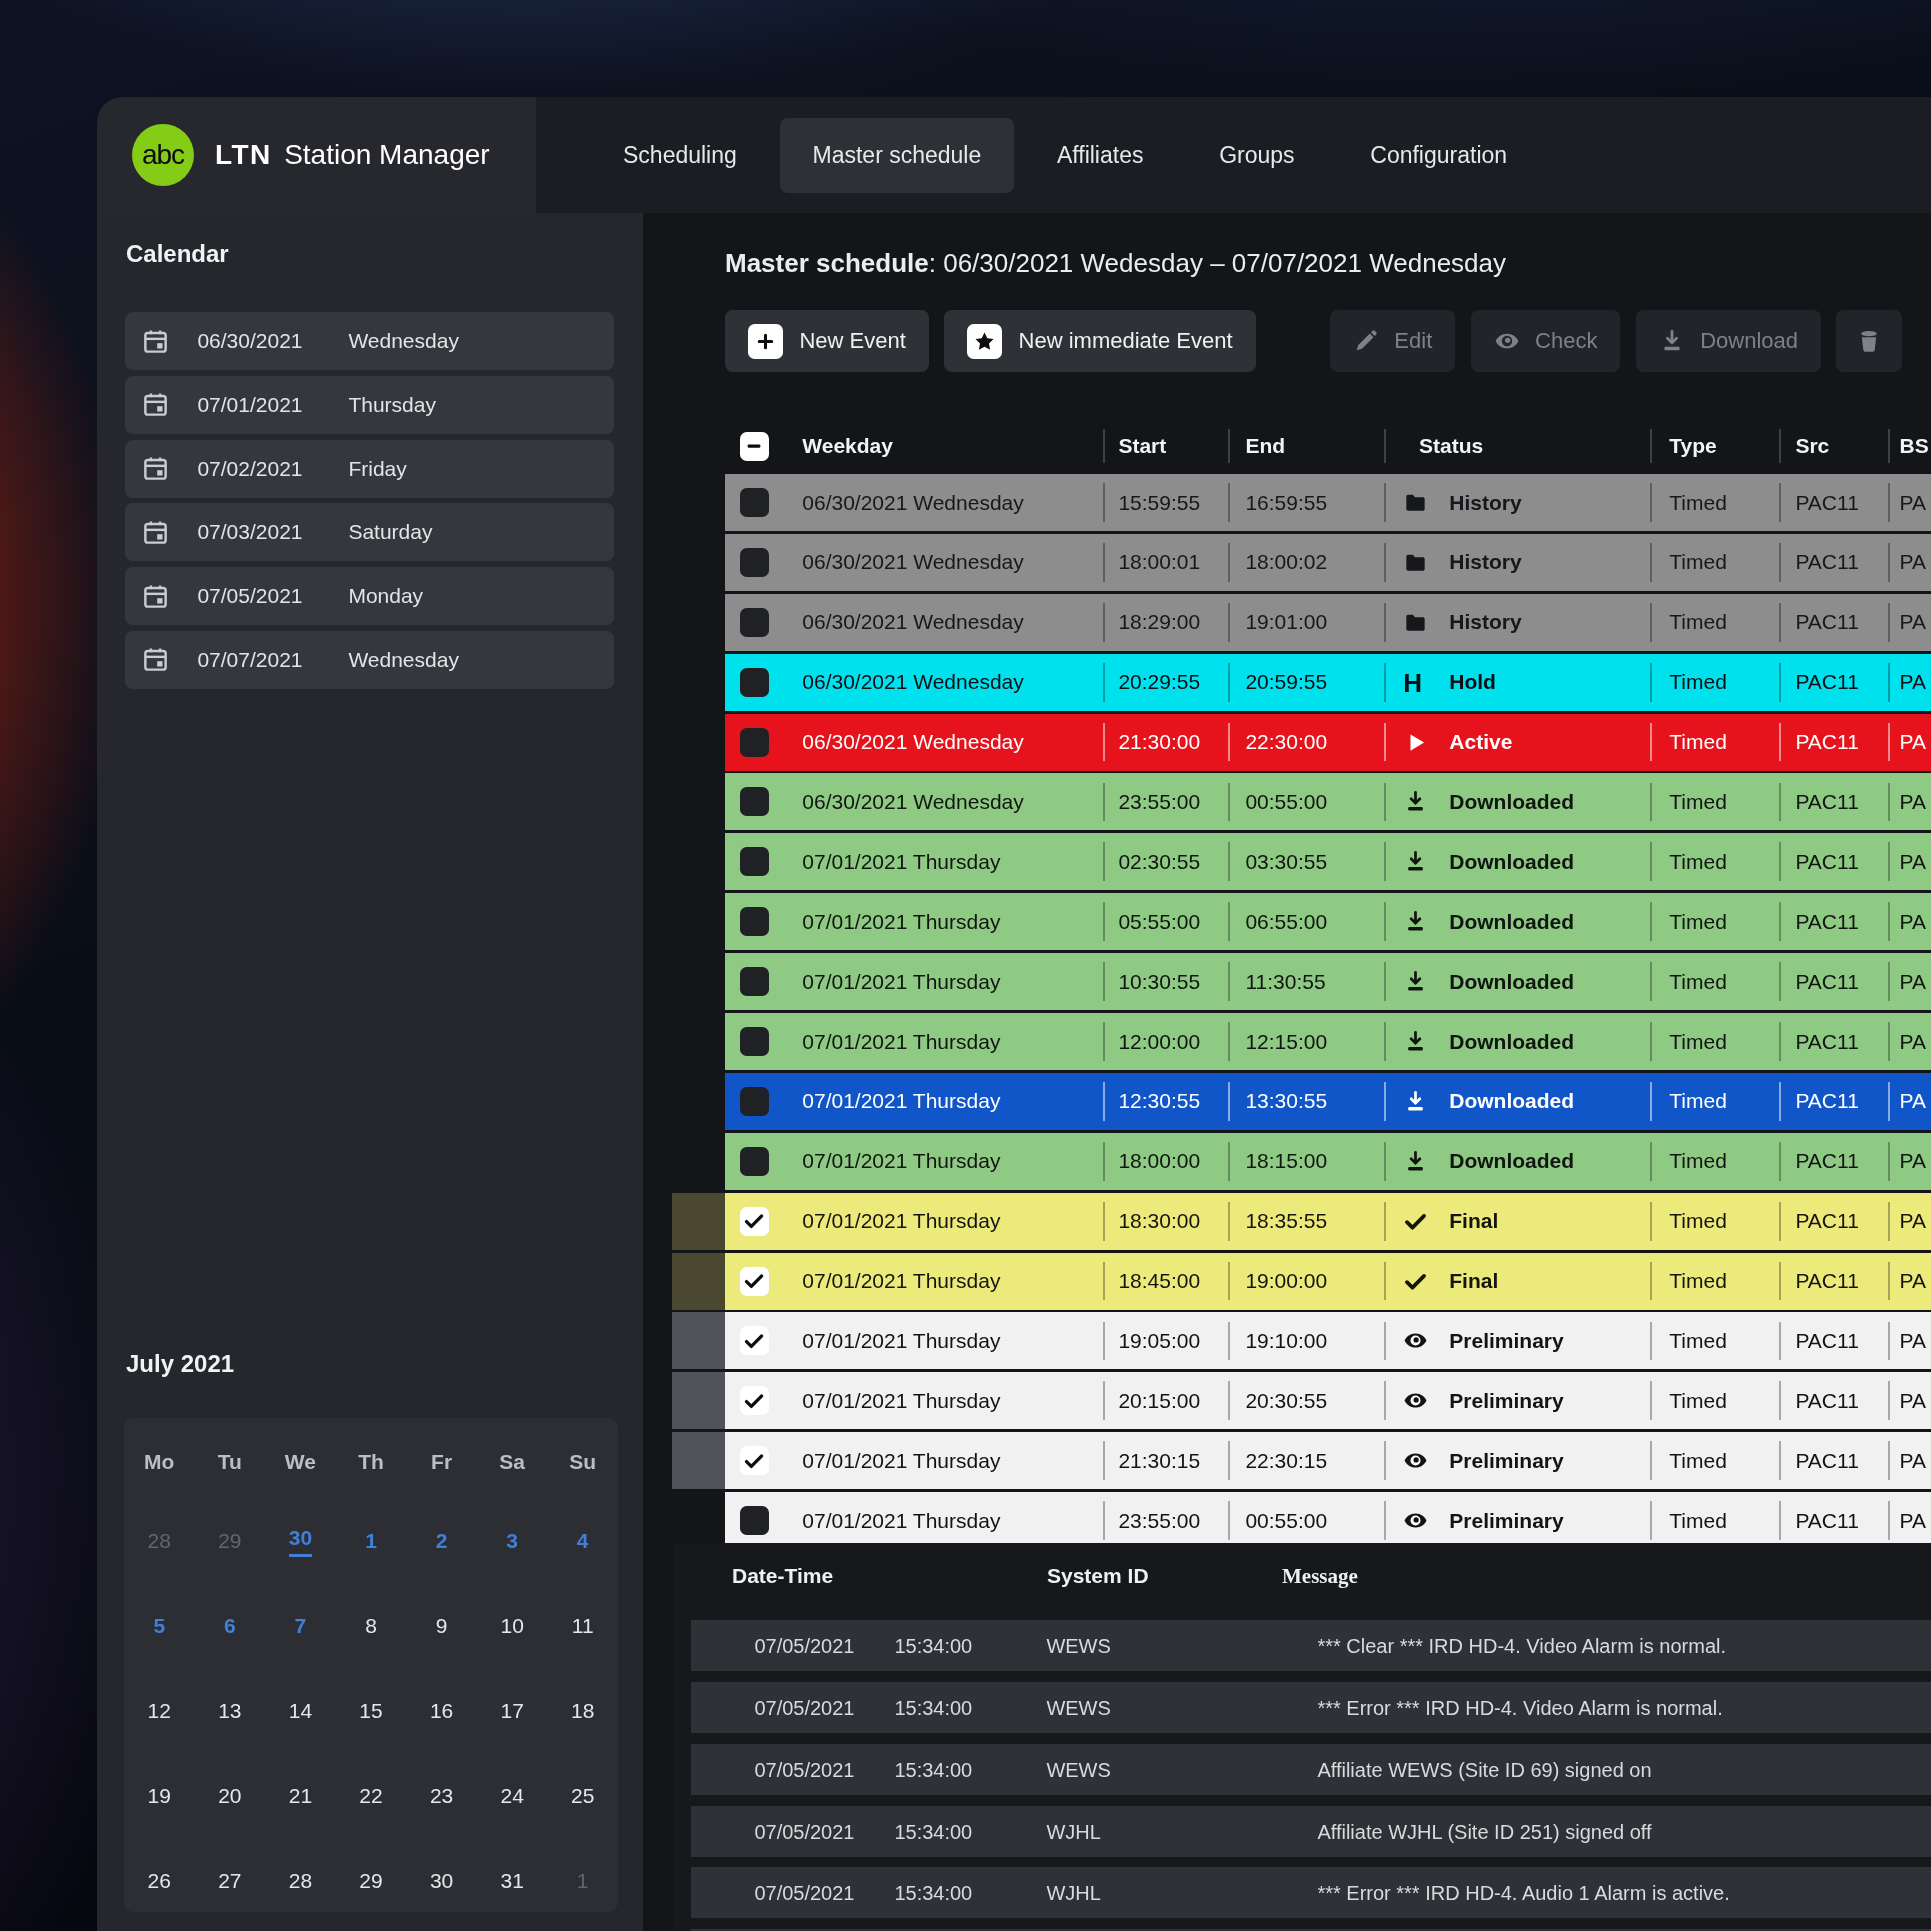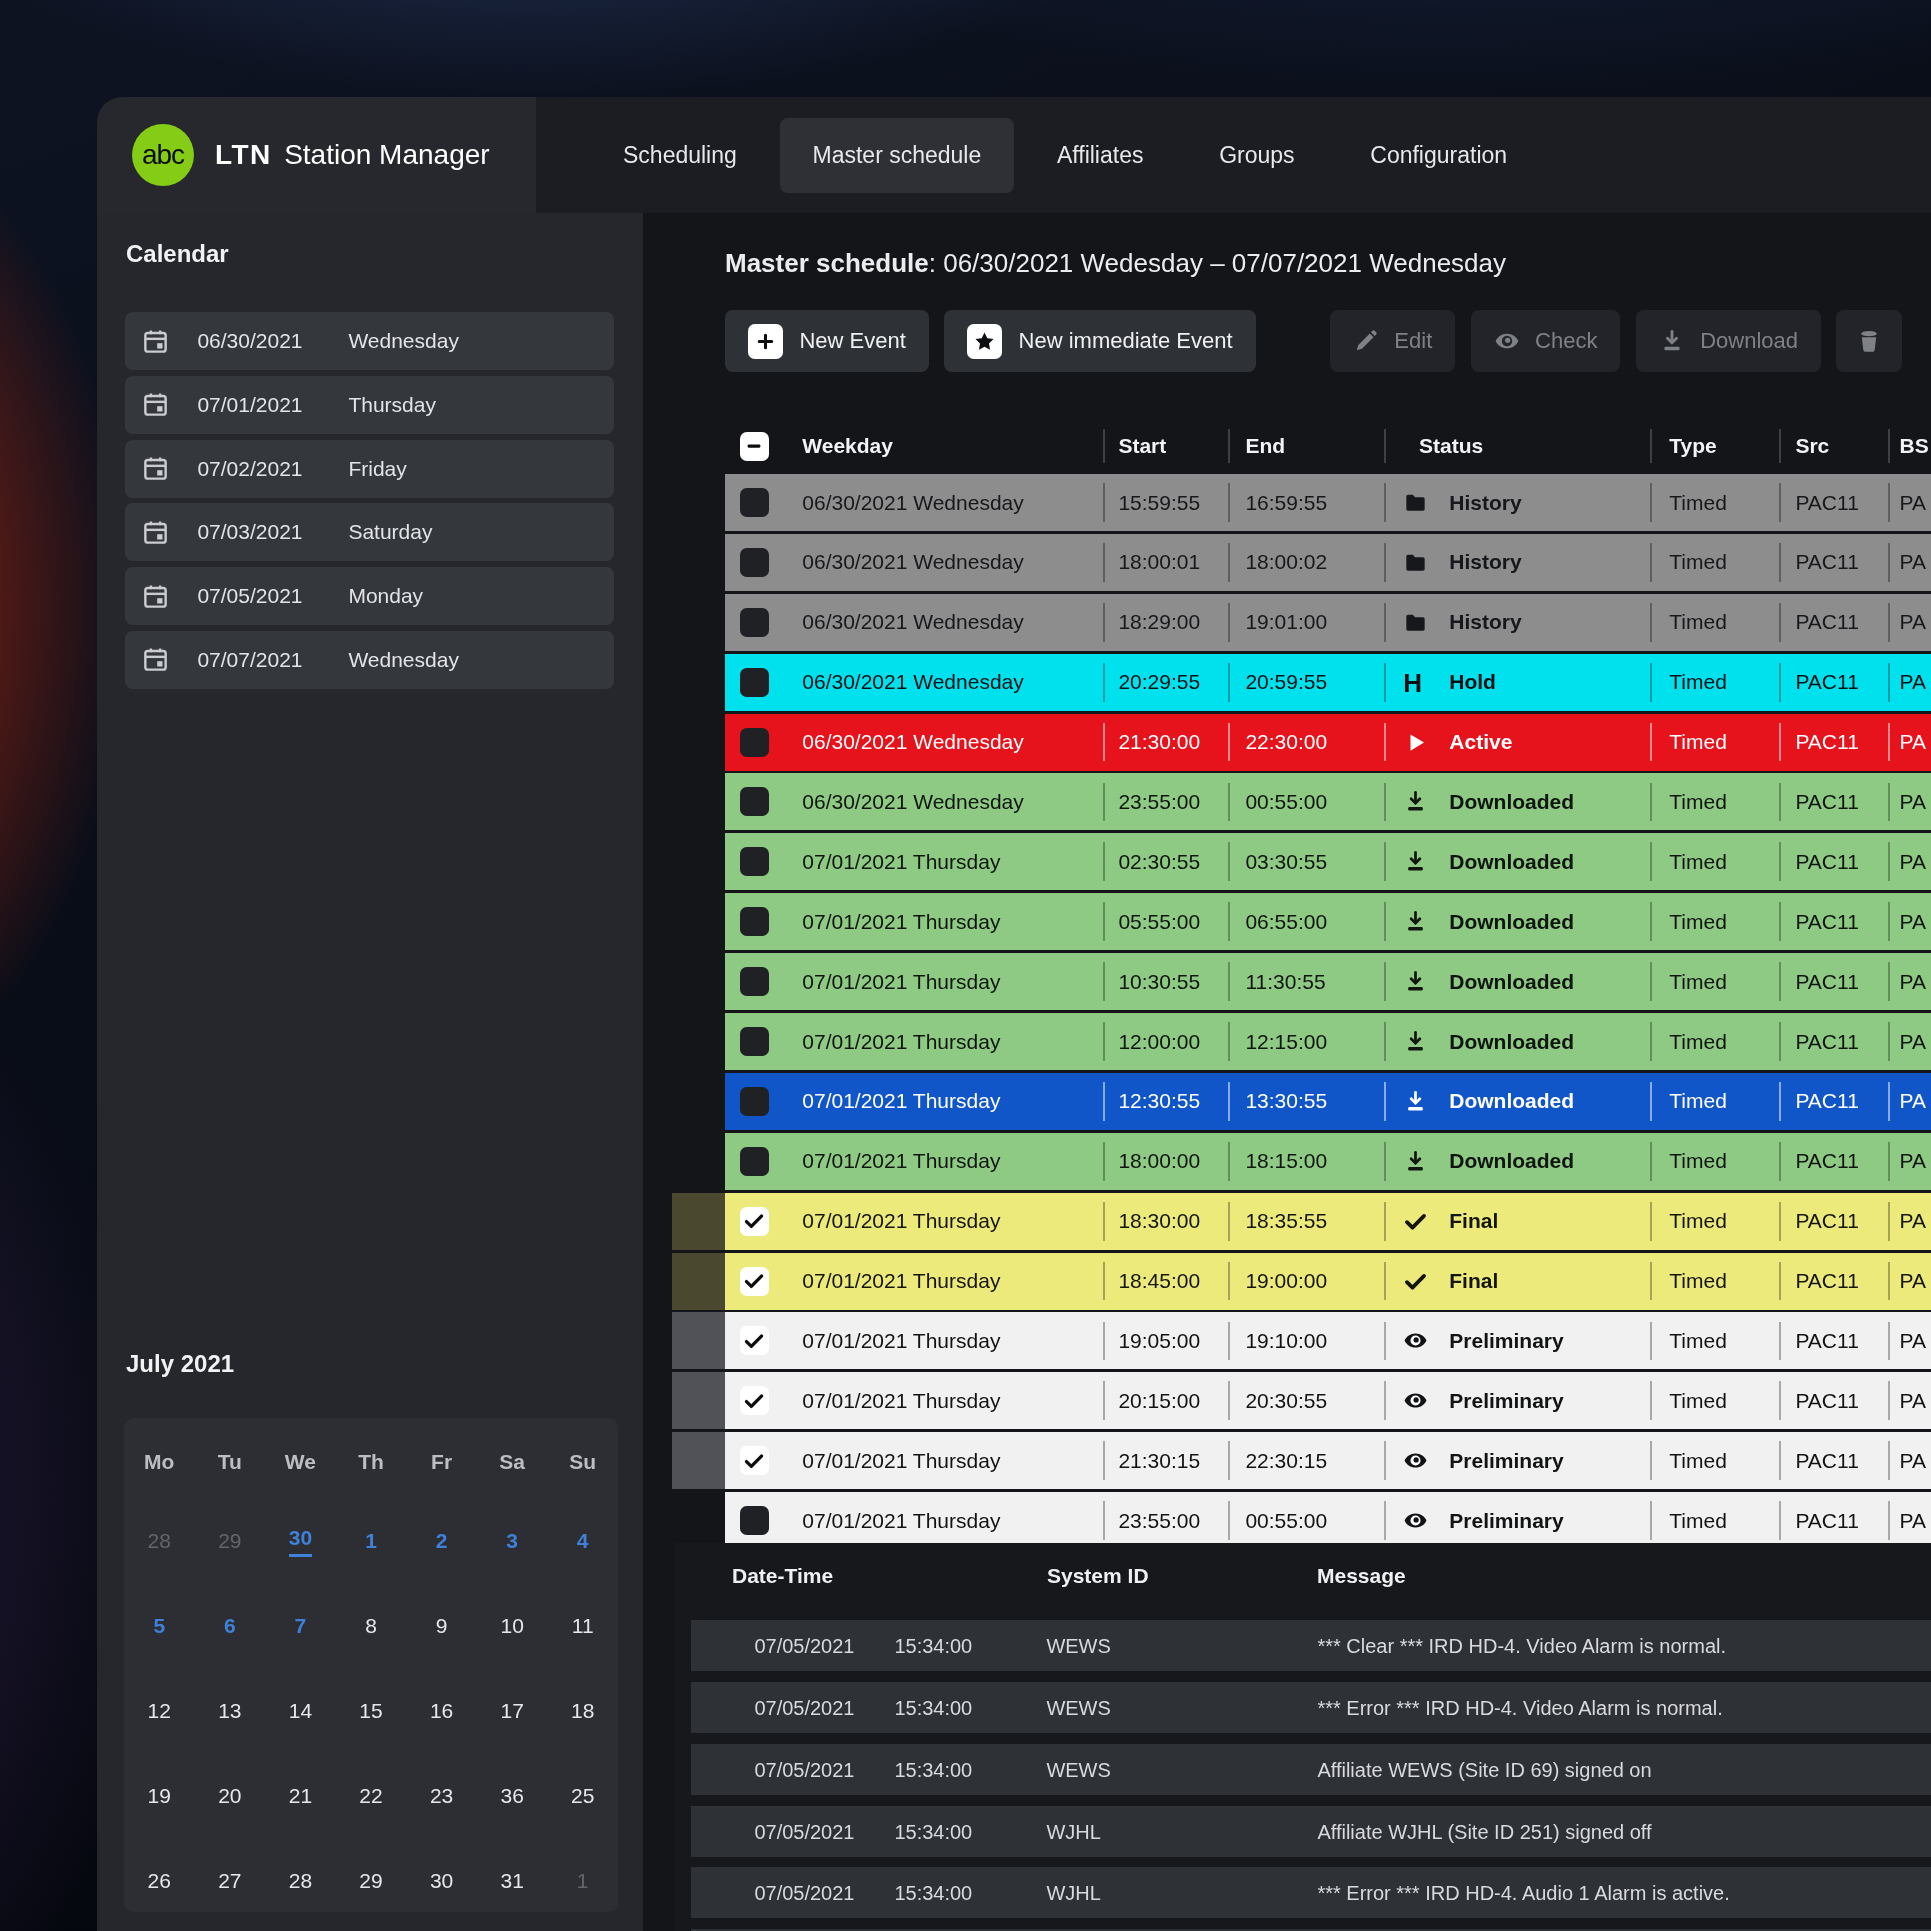--- a/index.html
+++ b/index.html
@@ -80,21 +80,21 @@
   .cb { width:29px; height:29px; border-radius:6.8px; display:flex; align-items:center; justify-content:center; }
   .cb.off { background:#1f2125; }
   .cb.on { background:#ffffff; color:#0c0d0f; }
   .cb .ic { width:22px; height:22px; display:inline-flex; }
   
   .log { position:absolute; left:31px; right:0; top:1330px; bottom:0; background:#16181c; overflow:hidden; }
   .log-head { position:absolute; top:21px; left:0; right:0; height:29px; font-weight:bold; font-size:21px; color:#eef0f2; }
   .log-head span { position:absolute; top:0; }
   .lh-dt { left:58px; }
   .lh-sys { left:373px; }
-  .lh-msg { left:643px; }
+  .lh-msg { left:608px;font-family:Liberation Serif, serif; }
   .log-rows { position:absolute; top:0; left:0; right:0; bottom:0; }
   .log-row { position:absolute; left:17.4px; right:0; height:51px; background:#2e3136; color:#d9dadd; font-size:20px; }
   .log-row span { position:absolute; top:50%; transform:translateY(-50%); white-space:nowrap; }
   .lr-d { left:63px; } .lr-t { left:203px; } .lr-s { left:355px; } .lr-m { left:626px; }
   .ic svg, .st-icon svg, .g-icon svg, .cal-icon svg { width:100%; height:100%; display:block; }
   .st-icon .eye-iris { fill:#ffffff; }
   .g-icon .eye-iris { fill:#222429; }
 </style>
 </head>
 <body>
@@ -289,21 +289,21 @@
           <div class="day">
             <span>21</span>
           </div>
           <div class="day">
             <span>22</span>
           </div>
           <div class="day">
             <span>23</span>
           </div>
           <div class="day">
-            <span>36</span>
+            <span>24</span>
           </div>
           <div class="day">
             <span>25</span>
           </div>
           <div class="day">
             <span>26</span>
           </div>
           <div class="day">
             <span>27</span>
           </div>

